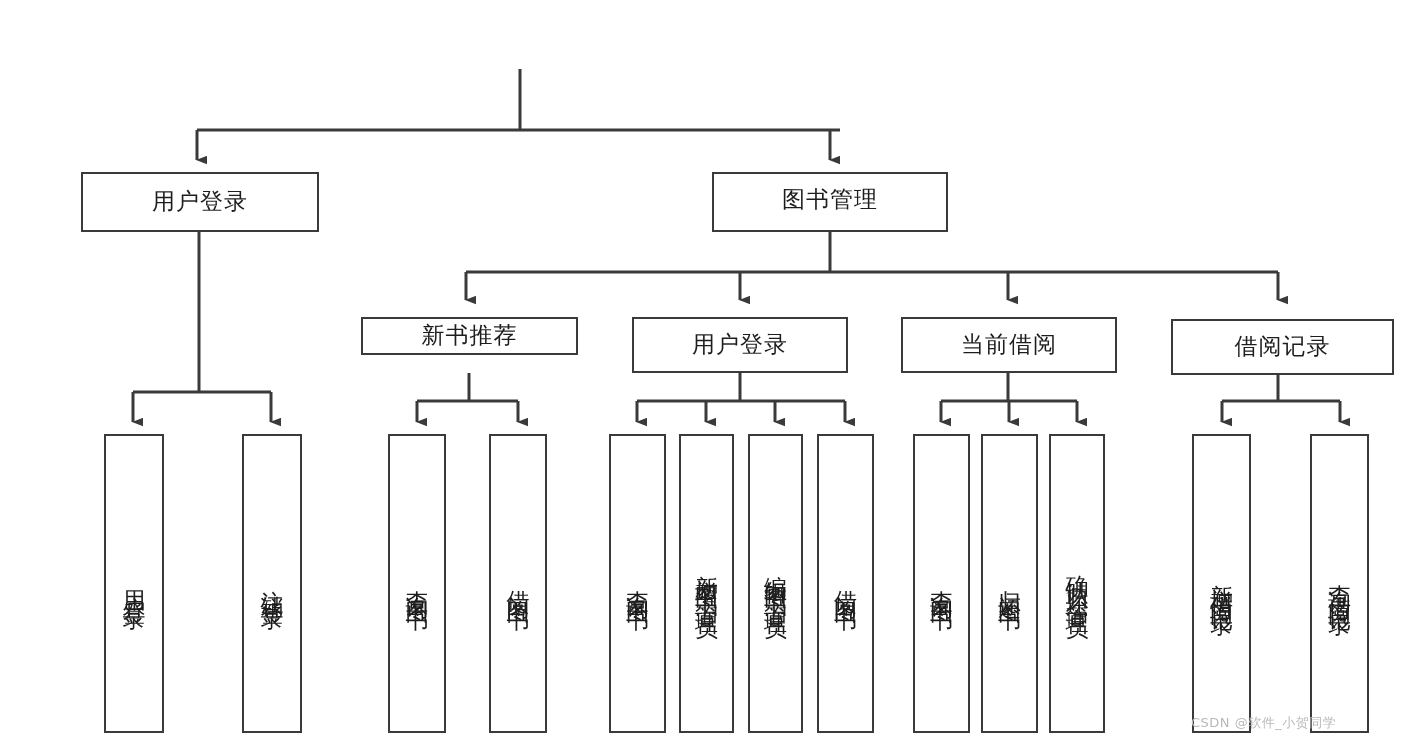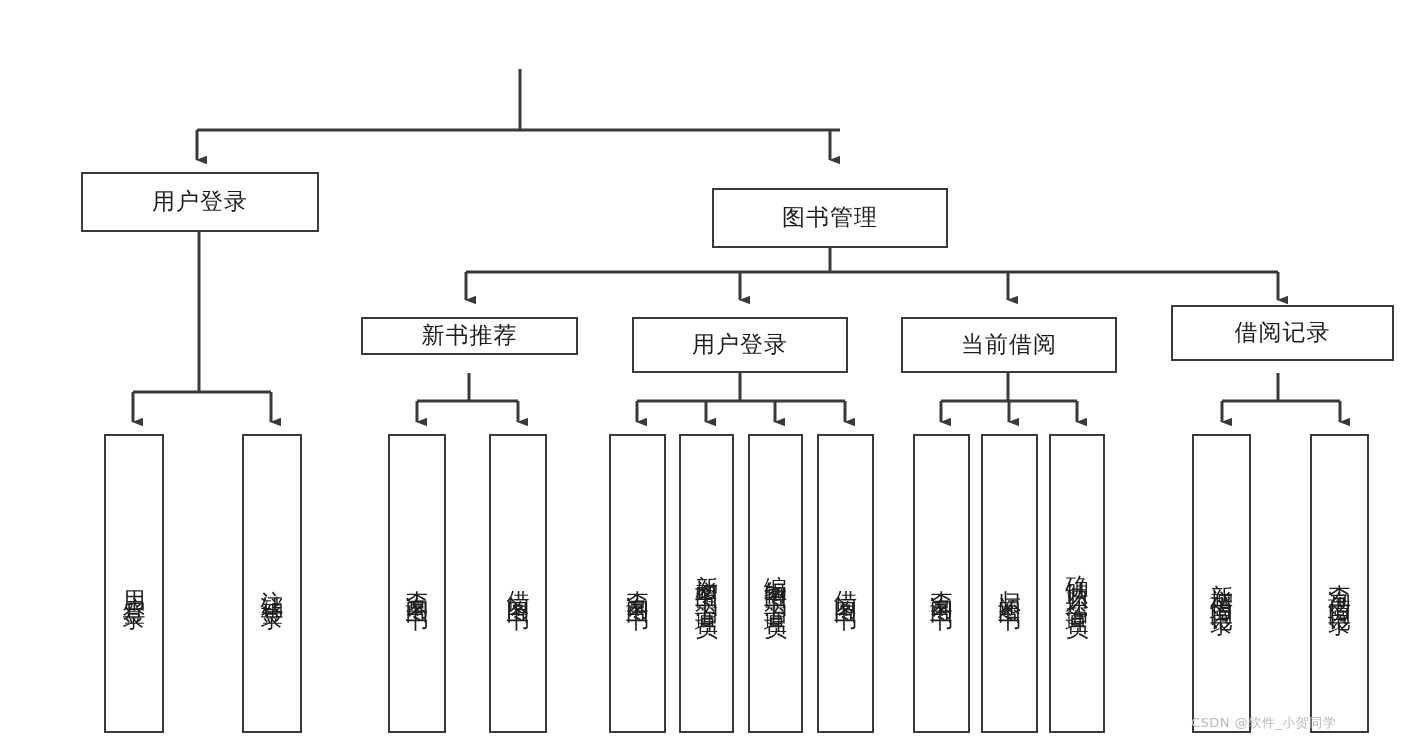--- a/index.html
+++ b/index.html
@@ -119,37 +119,37 @@
       <path d="M1222,401 L1222,422" marker-end="url(#arw)"></path>
       <path d="M1340,401 L1340,422" marker-end="url(#arw)"></path>
     </g>
   </svg>
 
 
   <div class="node horiz" style="left:81px; top:172px; width:238px; height:60px;">
     <span class="lbl">用户登录</span>
   </div>
 
-  <div class="node horiz" style="left:712px; top:188px; width:236px; height:60px;">
+  <div class="node horiz" style="left:712px; top:172px; width:236px; height:60px;font-family:Liberation Mono, monospace;">
     <span class="lbl">图书管理</span>
   </div>
 
   <div class="node horiz" style="left:361px; top:317px; width:217px; height:38px;justify-content:center;">
     <span class="lbl">新书推荐</span>
   </div>
 
   <div class="node horiz" style="left:632px; top:317px; width:216px; height:56px;">
     <span class="lbl">用户登录</span>
   </div>
 
   <div class="node horiz" style="left:901px; top:317px; width:216px; height:56px;">
     <span class="lbl">当前借阅</span>
   </div>
 
-  <div class="node horiz" style="left:1171px; top:305px; width:223px; height:56px;">
+  <div class="node horiz" style="left:1171px; top:319px; width:223px; height:56px;">
     <span class="lbl">借阅记录</span>
   </div>
 
   <div class="node leaf" style="left:104px; top:434px; width:60px; height:299px;">
     <span class="lbl">用户登录</span>
   </div>
 
   <div class="node leaf" style="left:242px; top:434px; width:60px; height:299px;">
     <span class="lbl">注销登录</span>
   </div>

